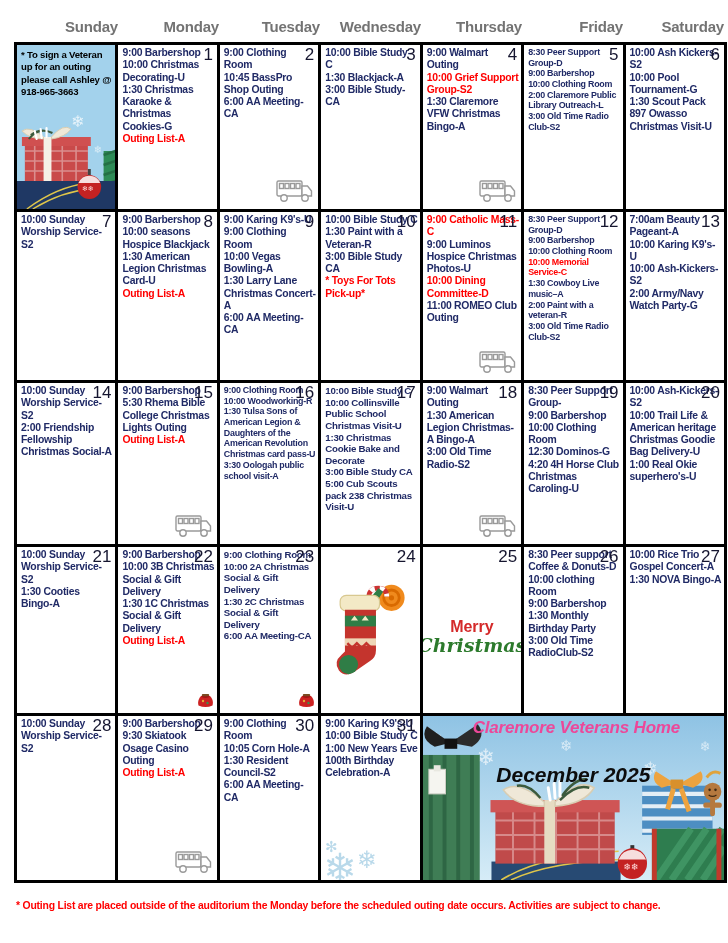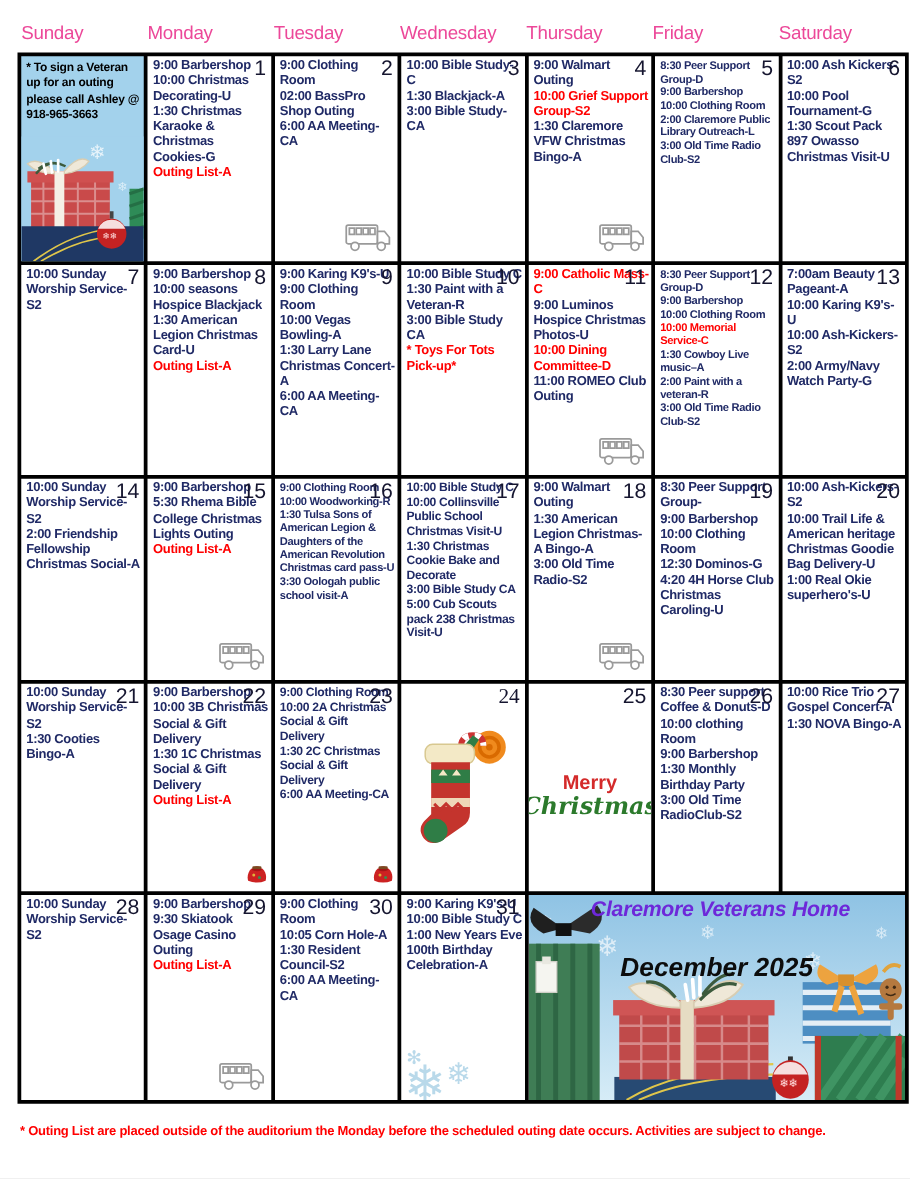--- a/index.html
+++ b/index.html
@@ -2,21 +2,21 @@
 <html><head>
 <meta charset="utf-8">
 <style>
   html,body { margin:0; padding:0; background:#fff; }
   body { width:728px; height:943px; font-family:"Liberation Sans", sans-serif; position:relative; overflow:hidden; }
 
   .weekday-row {
     margin:12px 1px 0 14px; width:713px; box-sizing:border-box;
     display:grid; grid-template-columns:repeat(7,1fr); height:28px; align-items:center; padding:0 3px;
   }
-  .weekday { text-align:left; font-size:15px; font-weight:400; color:#ec4899; letter-spacing:-0.2px; }
+  .weekday { text-align:right; font-size:15px; font-weight:700; color:#737373; letter-spacing:-0.2px; }
 
   .calendar-grid {
     margin:2px 1px 0 14px; width:713px; box-sizing:border-box;
     display:grid; grid-template-columns:repeat(7,1fr);
     grid-template-rows:164px 168px 161px 166px 164px;
     gap:3px; padding:3px; background:#000;
   }
   .cell { position:relative; background:#fff; padding:2px 2px 2px 4px; overflow:hidden; box-sizing:border-box; }
   .daynum { position:absolute; top:-1px; right:4px; font-size:17px; font-weight:400; color:#15152f; line-height:1.25; z-index:3; }
   .event { margin:0; font-weight:700; font-size:10.4px; line-height:1.18; color:#202a66; letter-spacing:-0.25px; }
@@ -30,32 +30,32 @@
   .snowflakes { position:absolute; bottom:-8px; left:2px; color:#b9d9ea; line-height:1; z-index:1; }
   .snowflakes .s1 { font-size:40px; }
   .snowflakes .s2 { font-size:24px; position:relative; top:-14px; }
   .snowflakes .s3 { font-size:15px; position:relative; top:-30px; left:-52px; }
 
   .cell.info { background:#a3d2ec; padding:0; }
   .info-note { padding:4px 3px 0 4px; font-size:9.6px; font-weight:700; color:#000; line-height:1.3; letter-spacing:-0.2px; position:relative; z-index:2; }
   .info-art { position:absolute; left:0; right:0; bottom:0; height:100px; }
   .info-art svg { display:block; width:100%; height:100%; }
 
-  .cell.stocking { padding:6px;font-family:Liberation Serif, serif; }
+  .cell.stocking { padding:6px; }
   .stocking-art { position:absolute; inset:0; display:flex; align-items:center; justify-content:center; }
 
   .cell.merry { padding:16px; }
   .merry-box { position:absolute; inset:0; display:flex; flex-direction:column; align-items:center; justify-content:center; padding-top:14px; }
   .merry-line1 { color:#d42a2a; font-weight:700; font-size:16px; letter-spacing:0; }
   .merry-line2 { color:#2c7a2c; font-weight:700; font-style:italic; font-size:19px; font-family:"DejaVu Serif", serif; margin-top:-2px; }
 
   .cell.banner { padding:0; }
   .banner-art { position:absolute; inset:0; }
   .banner-art svg { display:block; width:100%; height:100%; }
-  .banner-title1 { position:absolute; top:2px; left:10px; right:4px; text-align:center; font-style:italic; font-weight:700; font-size:17px; color:#6d28d9; z-index:2; letter-spacing:-0.2px; }
+  .banner-title1 { position:absolute; top:2px; left:10px; right:4px; text-align:center; font-style:italic; font-weight:700; font-size:17px; color:#ec4899; z-index:2; letter-spacing:-0.2px; }
   .banner-title2 { position:absolute; top:47px; left:0; right:0; text-align:center; font-style:italic; font-weight:700; font-size:21px; color:#0c0c0c; z-index:2; }
 
   .footer { margin:17px 0 0 16px; width:700px; }
   .f-red { color:#ff0000; font-weight:700; font-size:10.4px; letter-spacing:-0.2px; margin:0; }
   .f-legend { color:#101010; font-weight:700; font-size:10.4px; letter-spacing:-0.2px; margin:2px 0 0 0; }
 </style>
 </head>
 <body>
 
 <div class="weekday-row">
@@ -102,21 +102,21 @@
         <p class="event">9:00 Barbershop</p>
         <p class="event">10:00 Christmas Decorating-U</p>
         <p class="event">1:30 Christmas Karaoke &amp; Christmas Cookies-G</p>
         <p class="event red">Outing List-A</p>
       </div>
     </div>
     <div class="cell">
       <span class="daynum">2</span>
       <div>
         <p class="event">9:00 Clothing Room</p>
-        <p class="event">02:00 BassPro Shop Outing</p>
+        <p class="event">10:45 BassPro Shop Outing</p>
         <p class="event">6:00 AA Meeting-CA</p>
       </div>
       <span class="icon-wrap"><svg width="37" height="25" viewBox="0 0 37 25">
           <g fill="#fff" stroke="#9a9a9a" stroke-width="1.4">
             <rect x="1" y="3" width="25" height="15" rx="1.5"></rect>
             <path d="M26 8 h5.5 l4 5 v5 h-9.5 z"></path>
             <rect x="3.5" y="5.5" width="4" height="5"></rect>
             <rect x="9" y="5.5" width="4" height="5"></rect>
             <rect x="14.5" y="5.5" width="4" height="5"></rect>
             <rect x="20" y="5.5" width="4" height="5"></rect>

